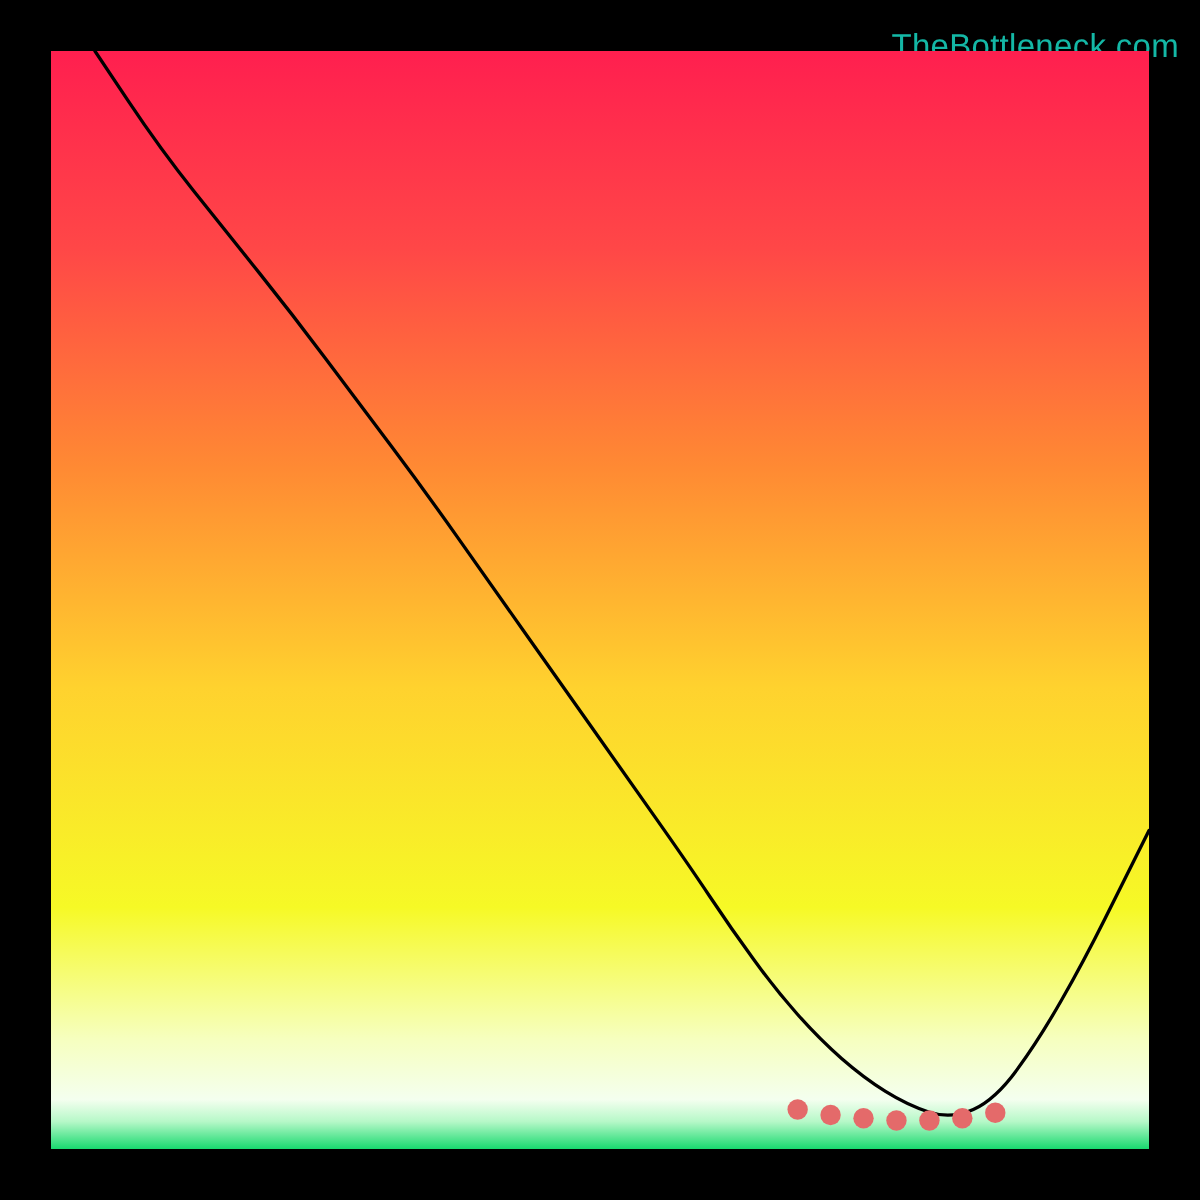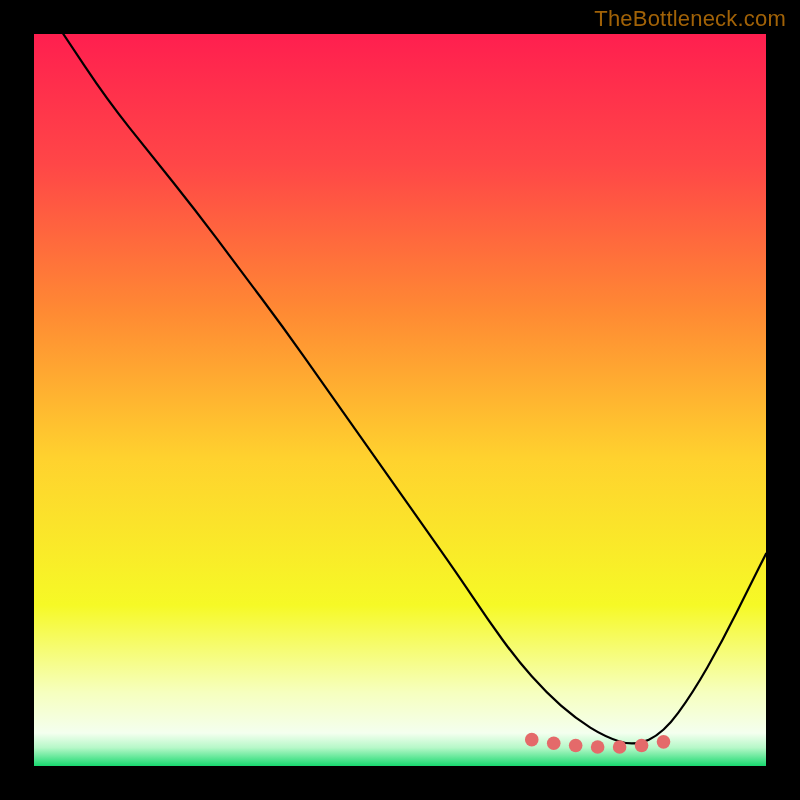--- a/index.html
+++ b/index.html
@@ -12,23 +12,23 @@
     overflow: hidden;
   }
   .frame {
     position: relative;
     width: 800px;
     height: 800px;
     background: #000;
   }
   .watermark {
     position: absolute;
-    top: 6px;
+    top: 18px;
     right: 14px;
-    color: #a16207;
+    color: #14b8a6;
     font-size: 22px;
     font-weight: 500;
     letter-spacing: 0.2px;
     user-select: none;
   }
   .plot {
     position: absolute;
     left: 34px;
     top: 34px;
     width: 732px;

